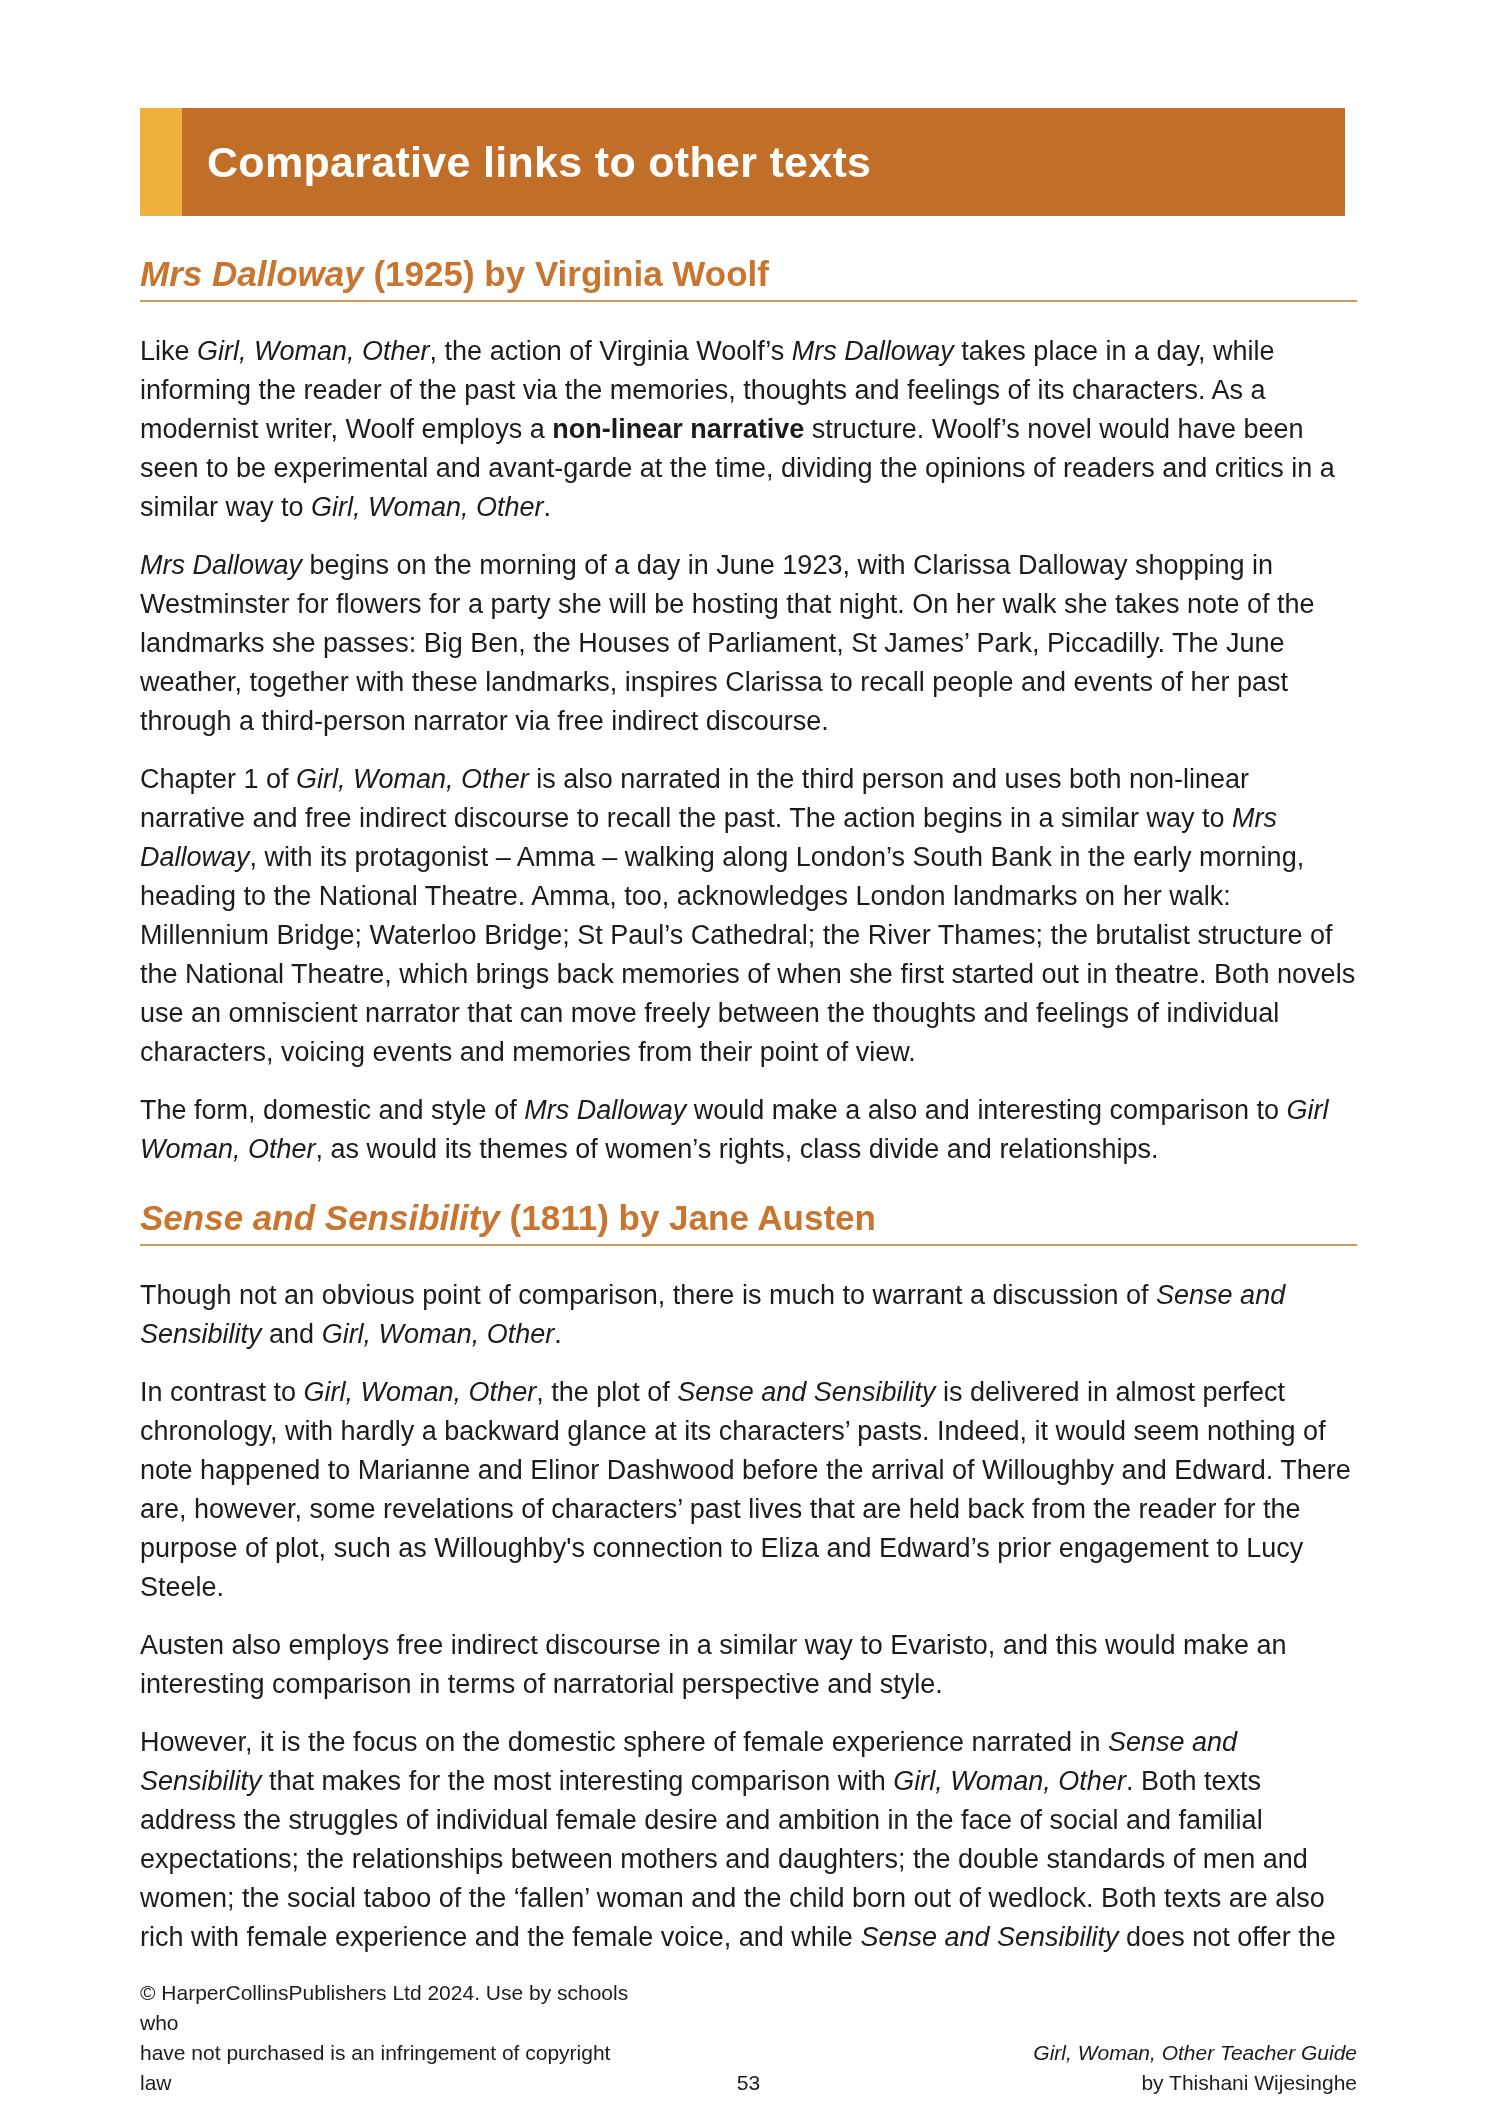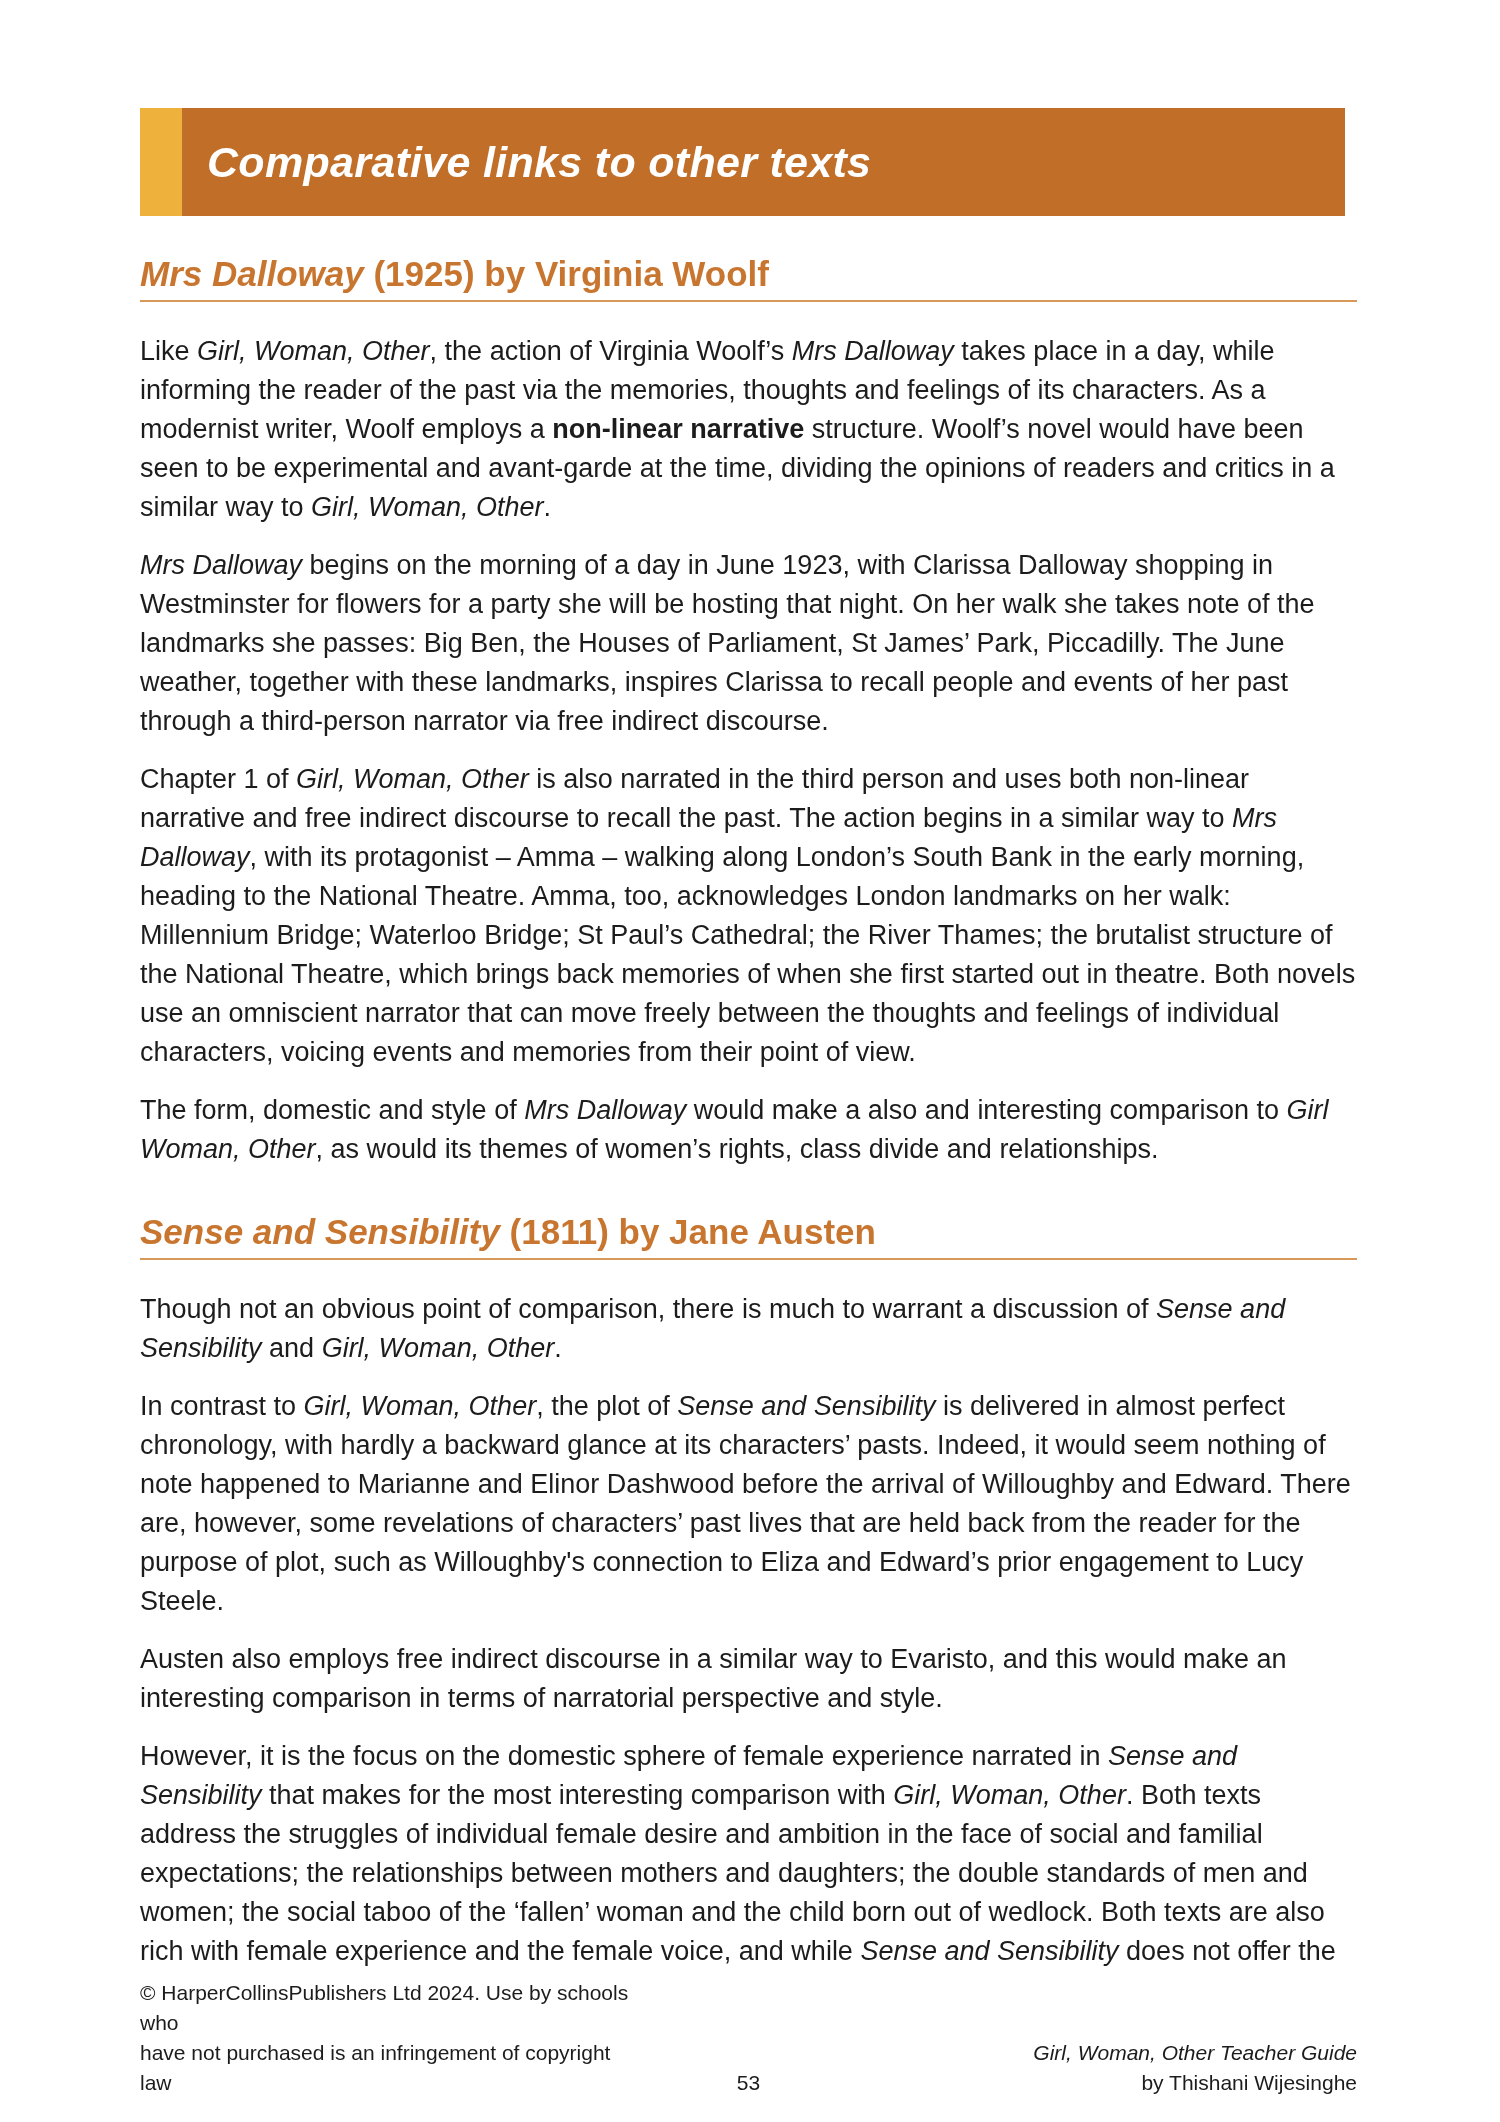--- a/index.html
+++ b/index.html
@@ -19,21 +19,20 @@
     color:var(--text);
     overflow:hidden;
   }
   .banner{
     position:absolute;
     top:108px;
     left:140px;
     width:1205px;
     height:108px;
     display:flex;
-    font-style:italic;
   }
   .banner-accent{
     width:42px;
     background:var(--bannerAccent);
   }
   .banner-main{
     flex:1;
     background:var(--bannerBg);
     display:flex;
     align-items:center;
@@ -55,21 +54,21 @@
   .section-heading{
     margin:36px 0 0 0;
     font-size:35px;
     line-height:44px;
     font-weight:700;
     color:var(--heading);
     padding-bottom:4px;
     border-bottom:2px solid var(--rule);
   }
   .section + .section .section-heading{
-    margin-top:41px;
+    margin-top:27px;
   }
   .section-body{
     padding-top:30px;
   }
   .para{
     margin:0 0 19px 0;
     font-size:27px;
     line-height:39px;
   }
   .i{font-style:italic;}

